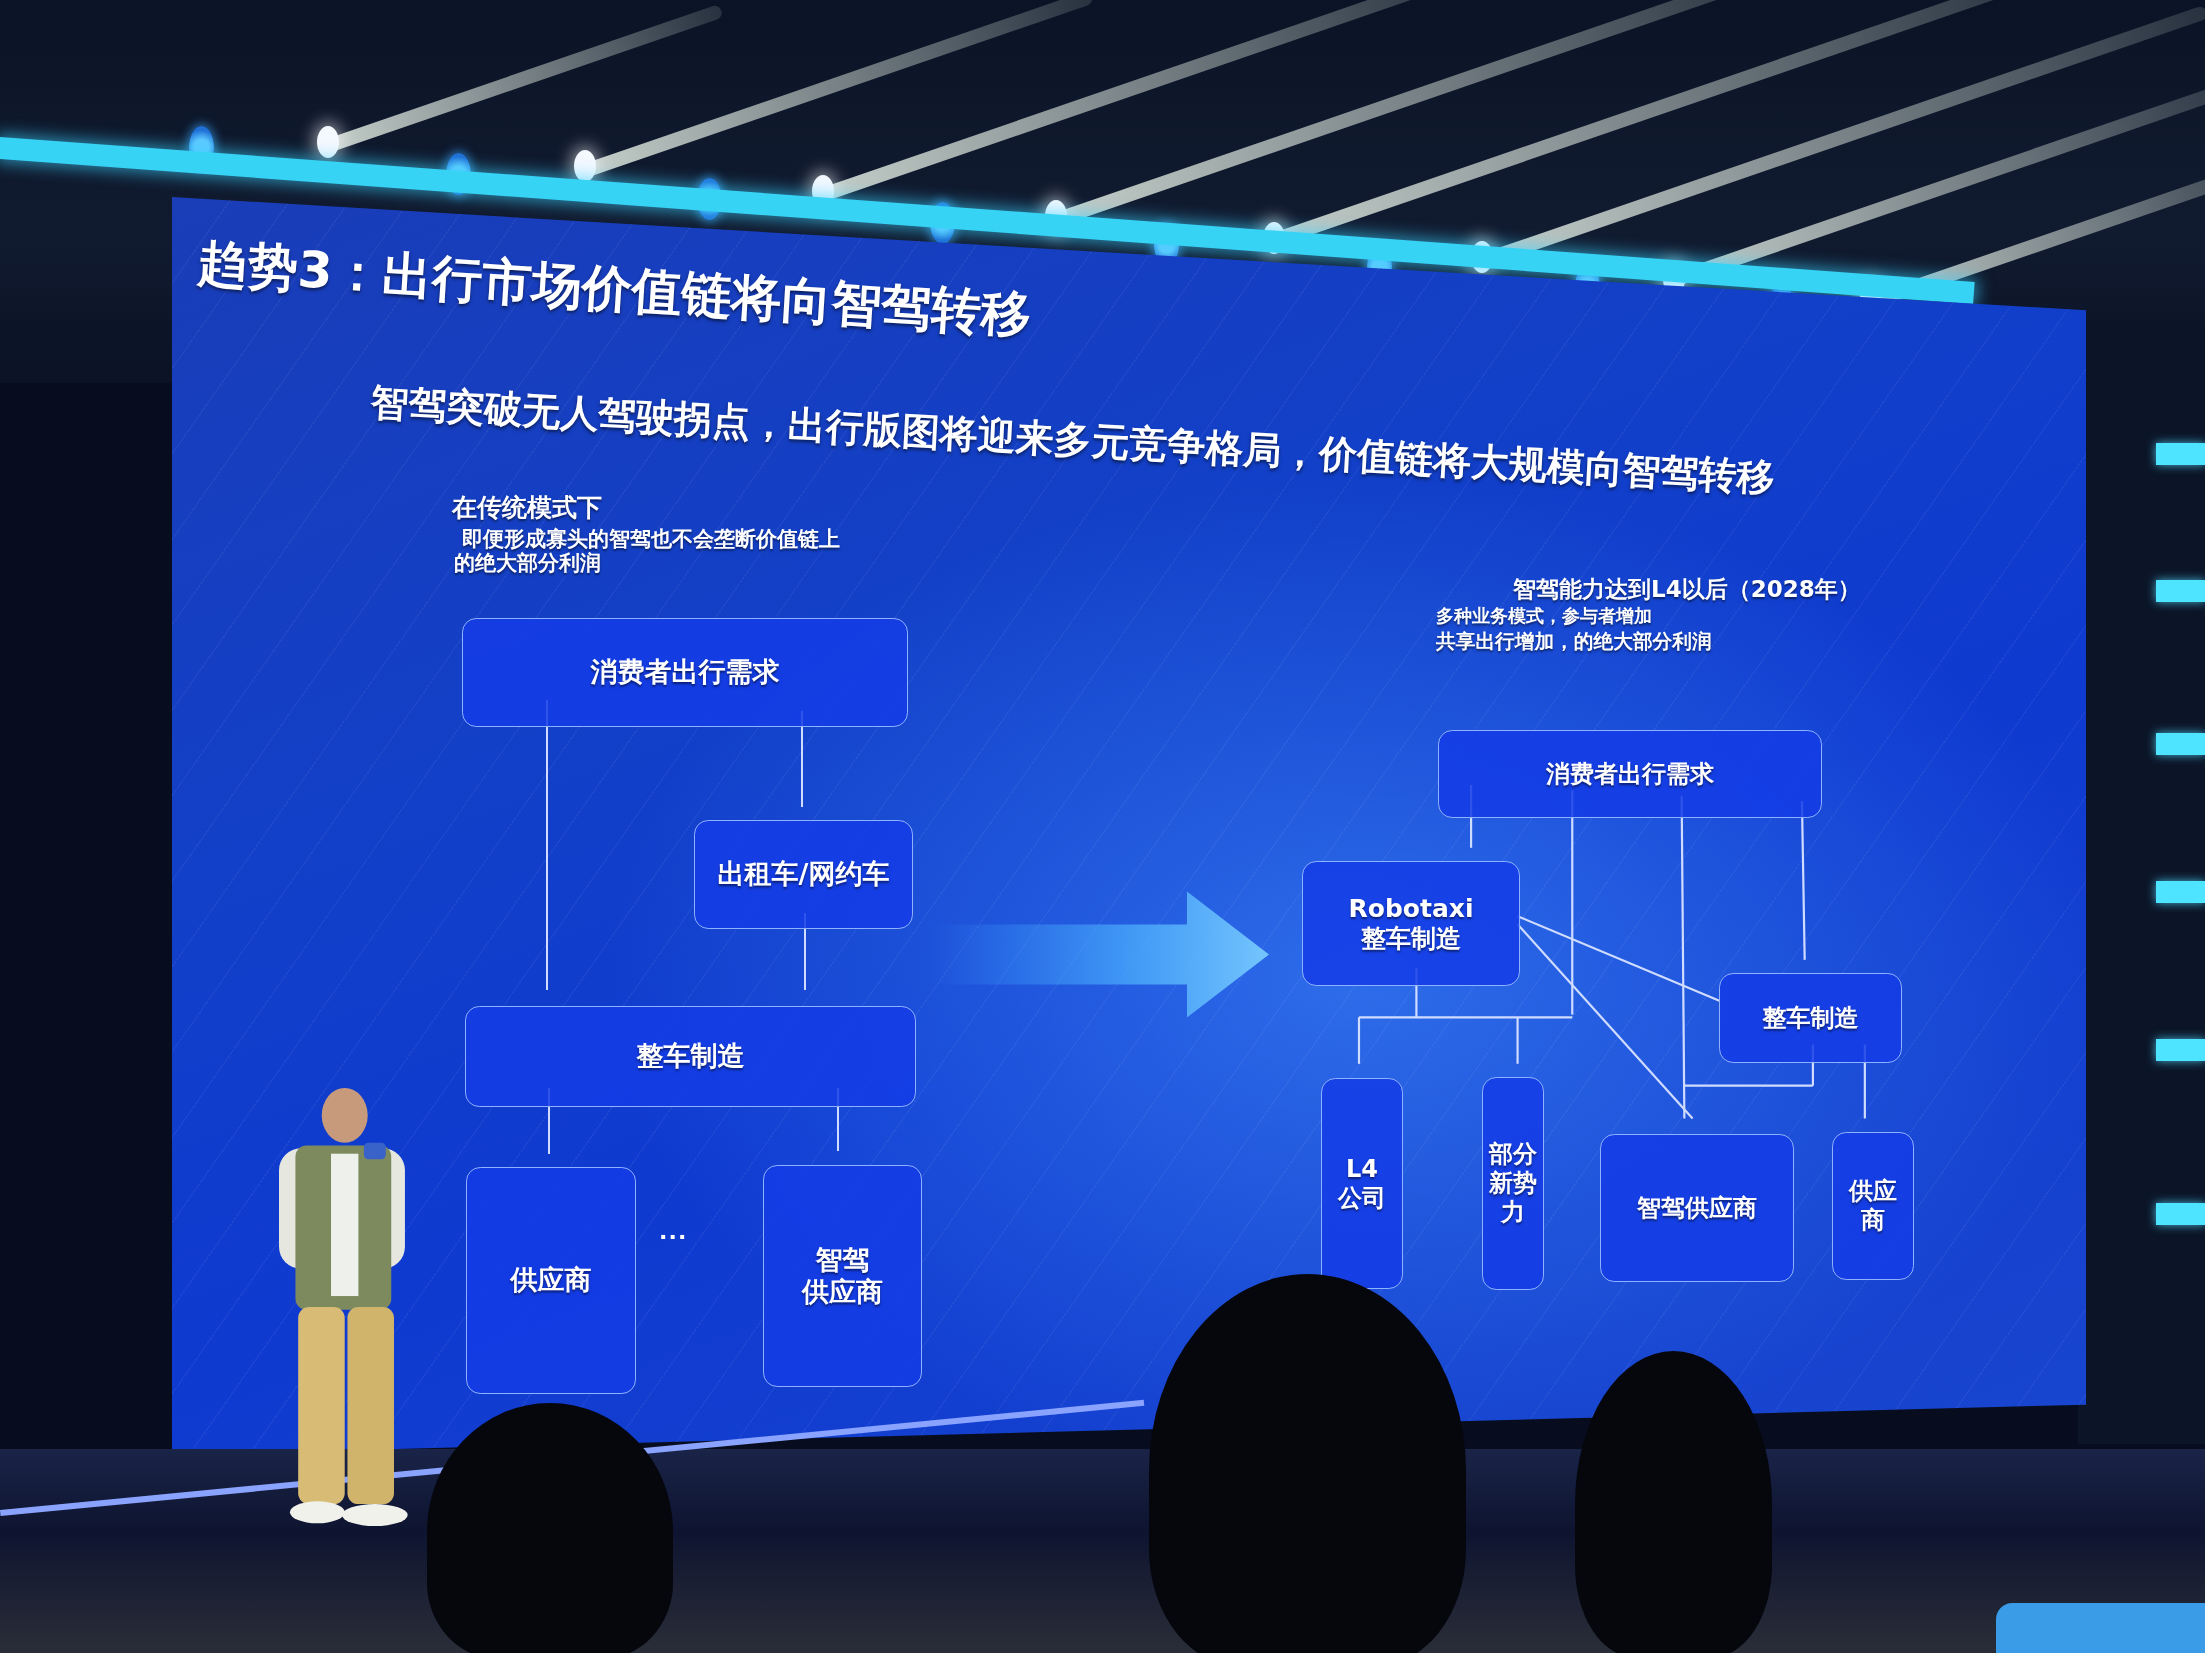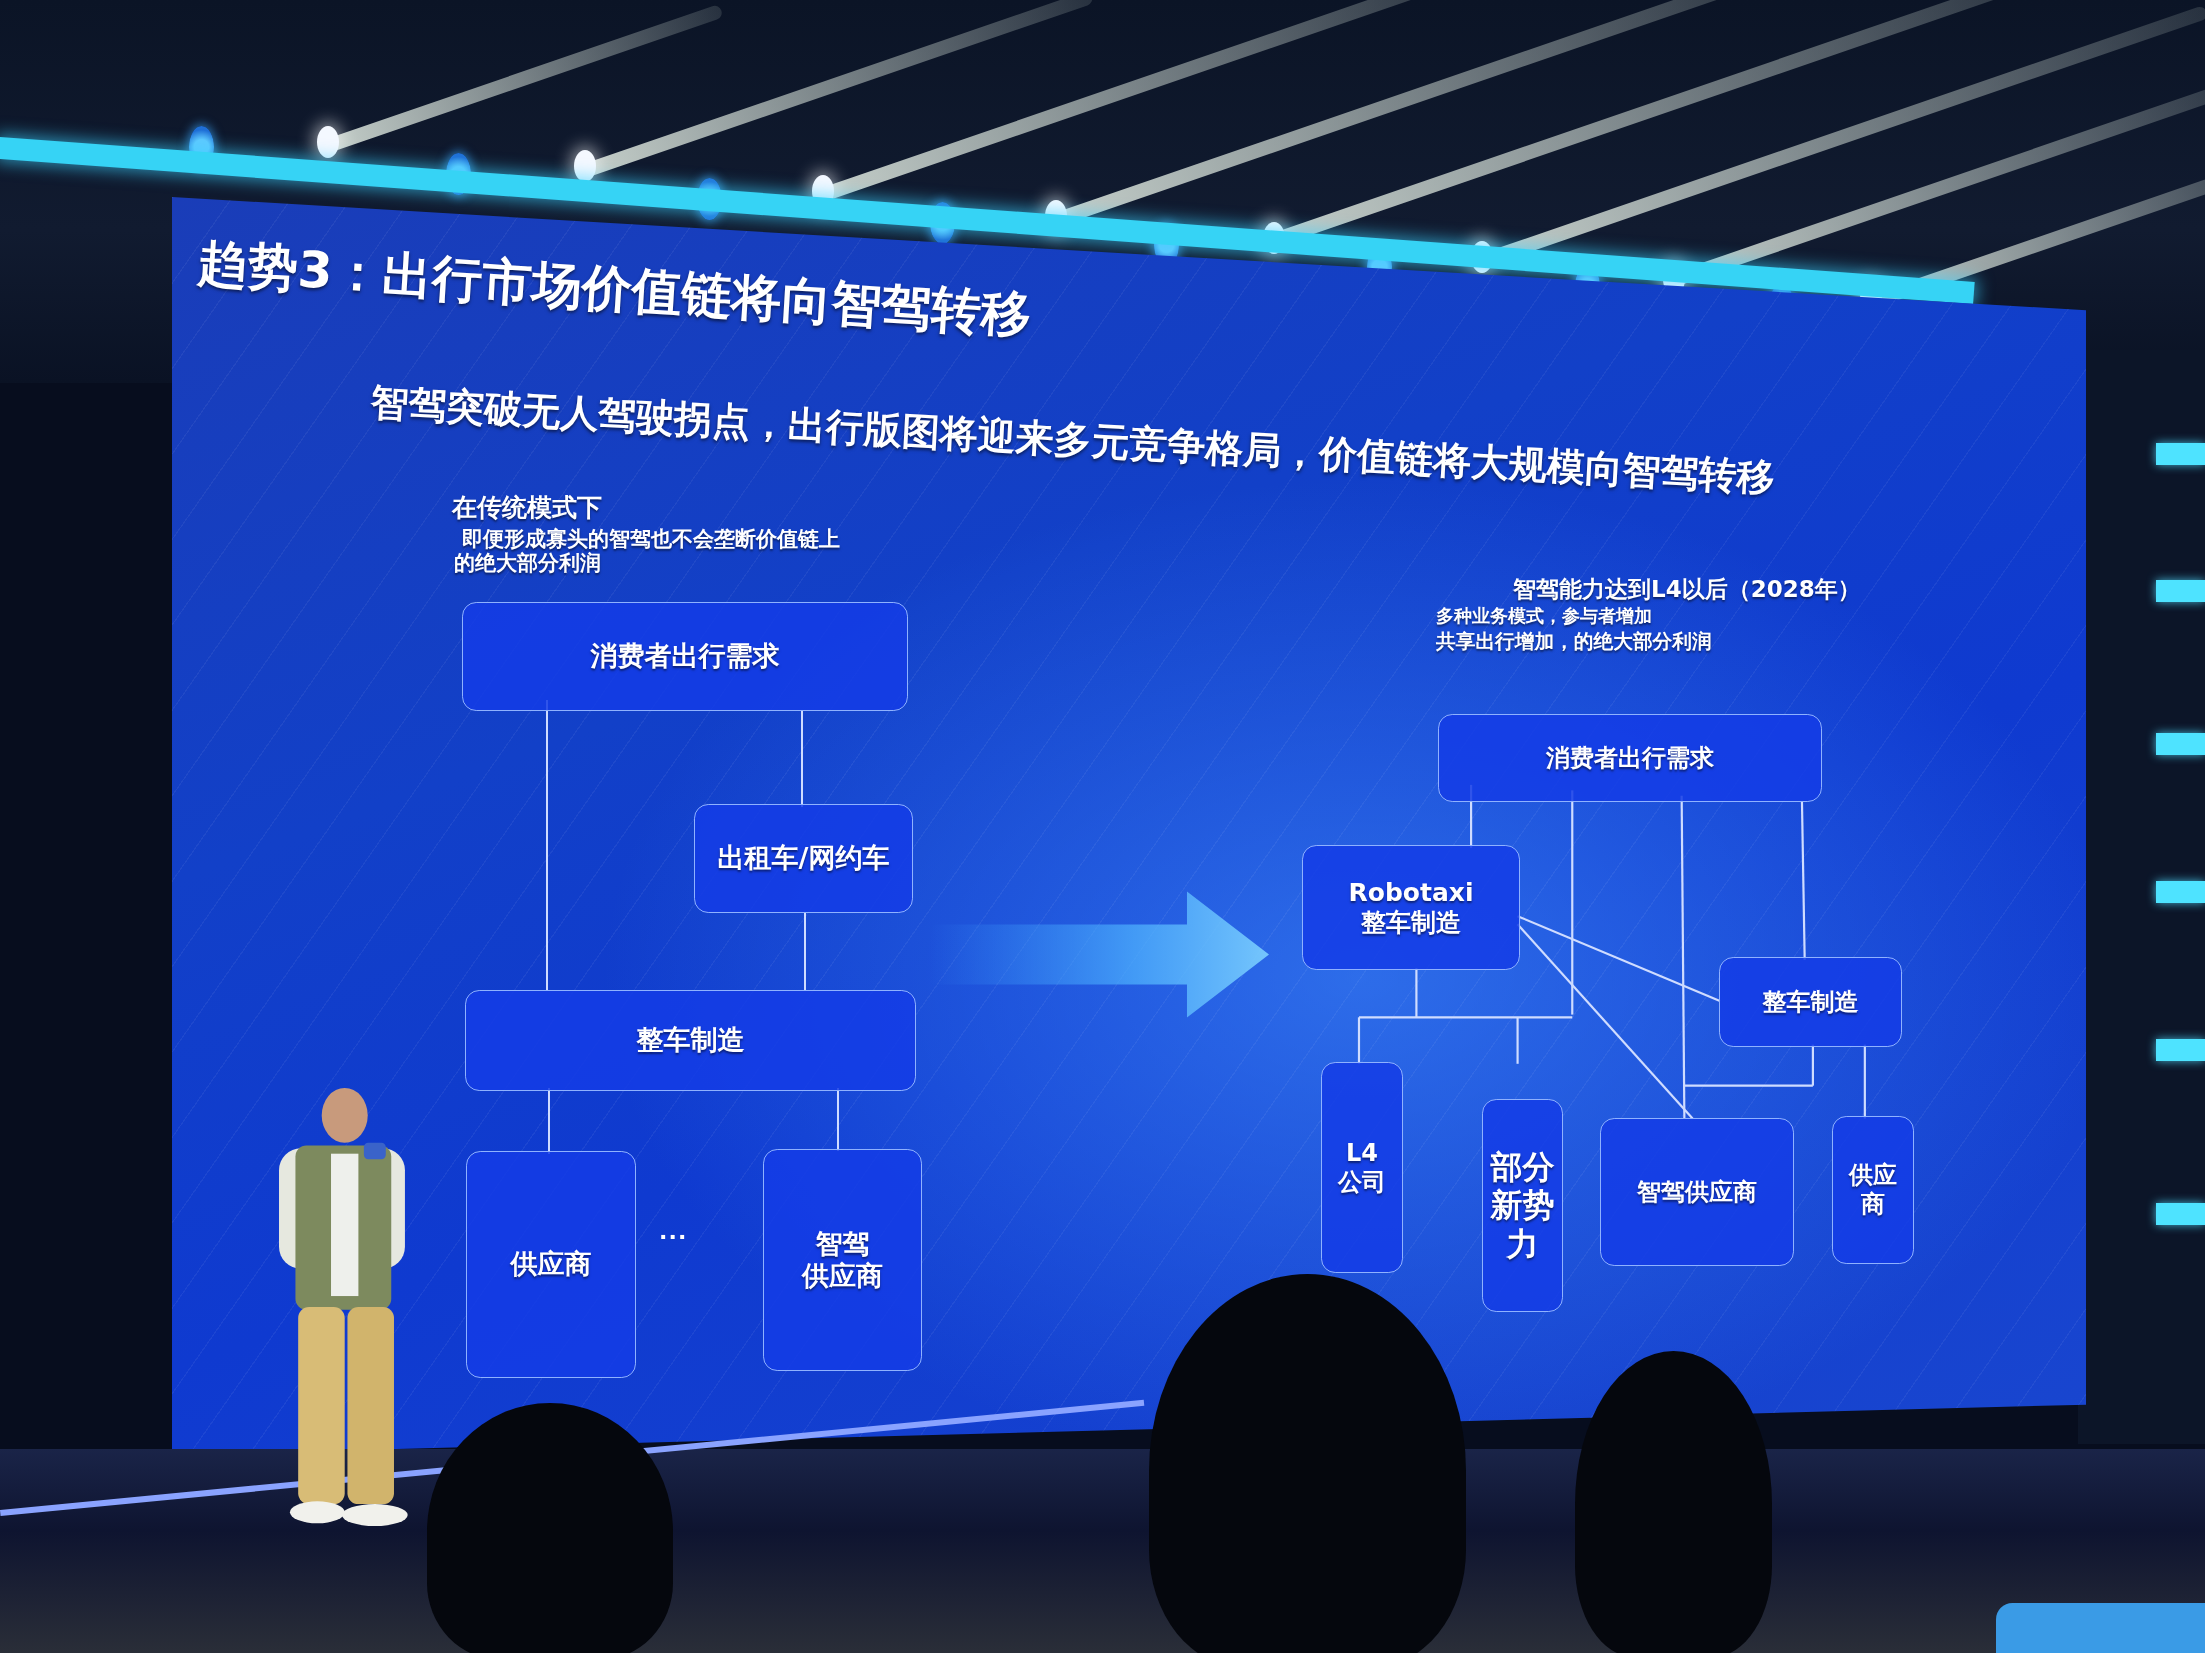--- a/index.html
+++ b/index.html
@@ -27,21 +27,21 @@
       linear-gradient(160deg,#1a3db8 0%,#1240c8 35%,#0f3ad0 60%,#1946cf 100%);}
   .hatch{position:absolute;inset:0;opacity:.18;
     background:repeating-linear-gradient(125deg,rgba(255,255,255,.3) 0 1.1px,transparent 1.1px 49px);}
   .title{position:absolute;color:#fff;font-weight:bold;white-space:nowrap;
     text-shadow:0 2.2px 3.3px rgba(0,0,0,.55);transform-origin:0 0;}
   .note{position:absolute;color:#fff;font-weight:bold;line-height:1.05;
     text-shadow:0 1.6px 2.2px rgba(0,0,0,.5);}
   .node{position:absolute;border:1.6px solid #8fb2ff;border-radius:14.2px;
     background:rgba(20,60,230,.85);color:#fff;font-weight:bold;display:flex;
     align-items:center;justify-content:center;text-align:center;
-    text-shadow:0 1.6px 2.2px rgba(0,0,0,.5);line-height:1.2;box-sizing:border-box;white-space:pre-line;}
+    text-shadow:0 1.6px 2.2px rgba(0,0,0,.5);line-height:1.2;box-sizing:border-box;white-space:pre-line;margin-top:16px;}
   .line{position:absolute;background:#cfdcff;}
   svg.links{position:absolute;left:0;top:0;}
   #arrow{left:930px;top:875px;width:339px;height:159px;}
   #ellipsis{left:659px;top:1224px;color:#fff;font-weight:bold;font-size:22px;letter-spacing:1.1px;}
   
   #stage{left:0;top:1449px;width:2205px;height:205px;
     background:linear-gradient(180deg,#1a2448 0%,#0e1430 40%,#2a2e38 100%);}
   #stage-edge{left:0;top:1510px;width:1149px;height:5.5px;background:#8aa3ff;transform:rotate(-5.5deg);transform-origin:0 0;}
   #presenter{left:257px;top:1088px;width:159px;height:438px;}
   .head-silhouette{position:absolute;background:#05070d;border-radius:50% 50% 30% 30%;}
@@ -146,21 +146,21 @@
     <line x1="3410" y1="1910" x2="3410" y2="2045"></line>
   </g>
 </svg>
 
 <div class="node" style="left:1438px;top:714px;width:384px;height:88px;font-size:24px">消费者出行需求</div>
 <div class="node" style="left:1302px;top:845px;width:218px;height:125px;font-size:25px">Robotaxi
 整车制造</div>
 <div class="node" style="left:1719px;top:957px;width:183px;height:90px;font-size:24px">整车制造</div>
 <div class="node" style="left:1321px;top:1062px;width:82px;height:211px;font-size:24px">L4
 公司</div>
-<div class="node" style="left:1482px;top:1099px;width:81px;height:213px;font-size:32px">部分
+<div class="node" style="left:1482px;top:1061px;width:62px;height:213px;font-size:24px">部分
 新势
 力</div>
 <div class="node" style="left:1600px;top:1118px;width:194px;height:148px;font-size:24px">智驾供应商</div>
 <div class="node" style="left:1832px;top:1116px;width:82px;height:148px;font-size:24px">供应
 商</div>
 
 <div id="stage" class="abs"></div>
 <div id="stage-edge" class="abs"></div>
 
 <svg id="presenter" class="abs" viewBox="0 0 290 800">

